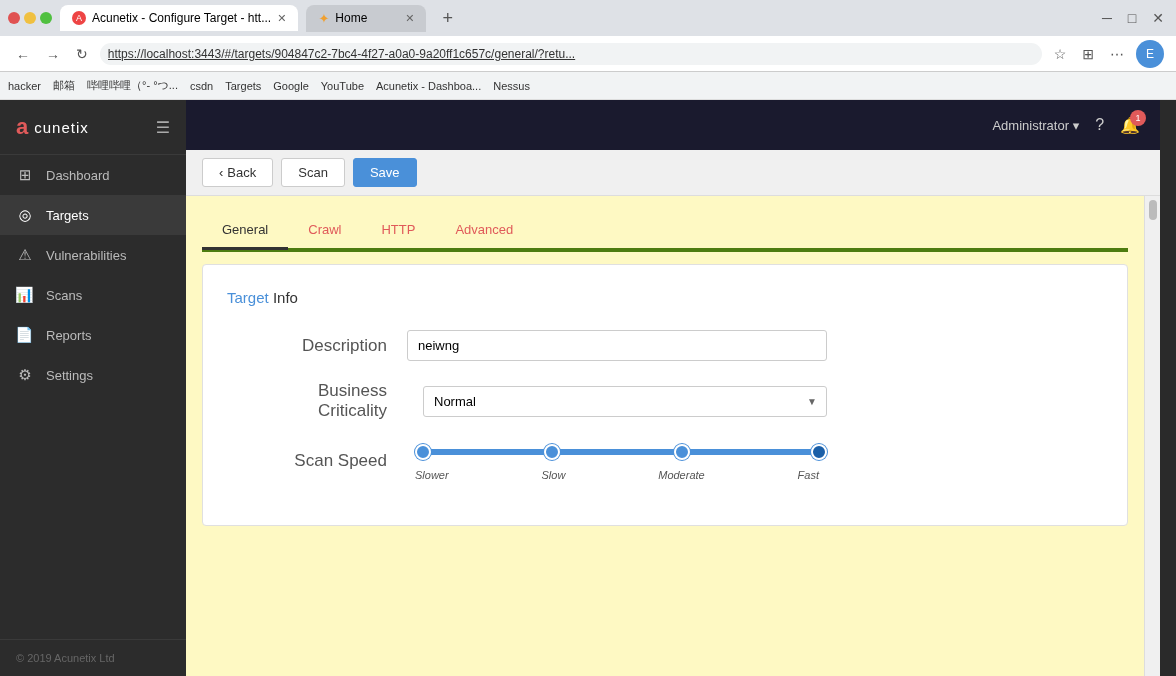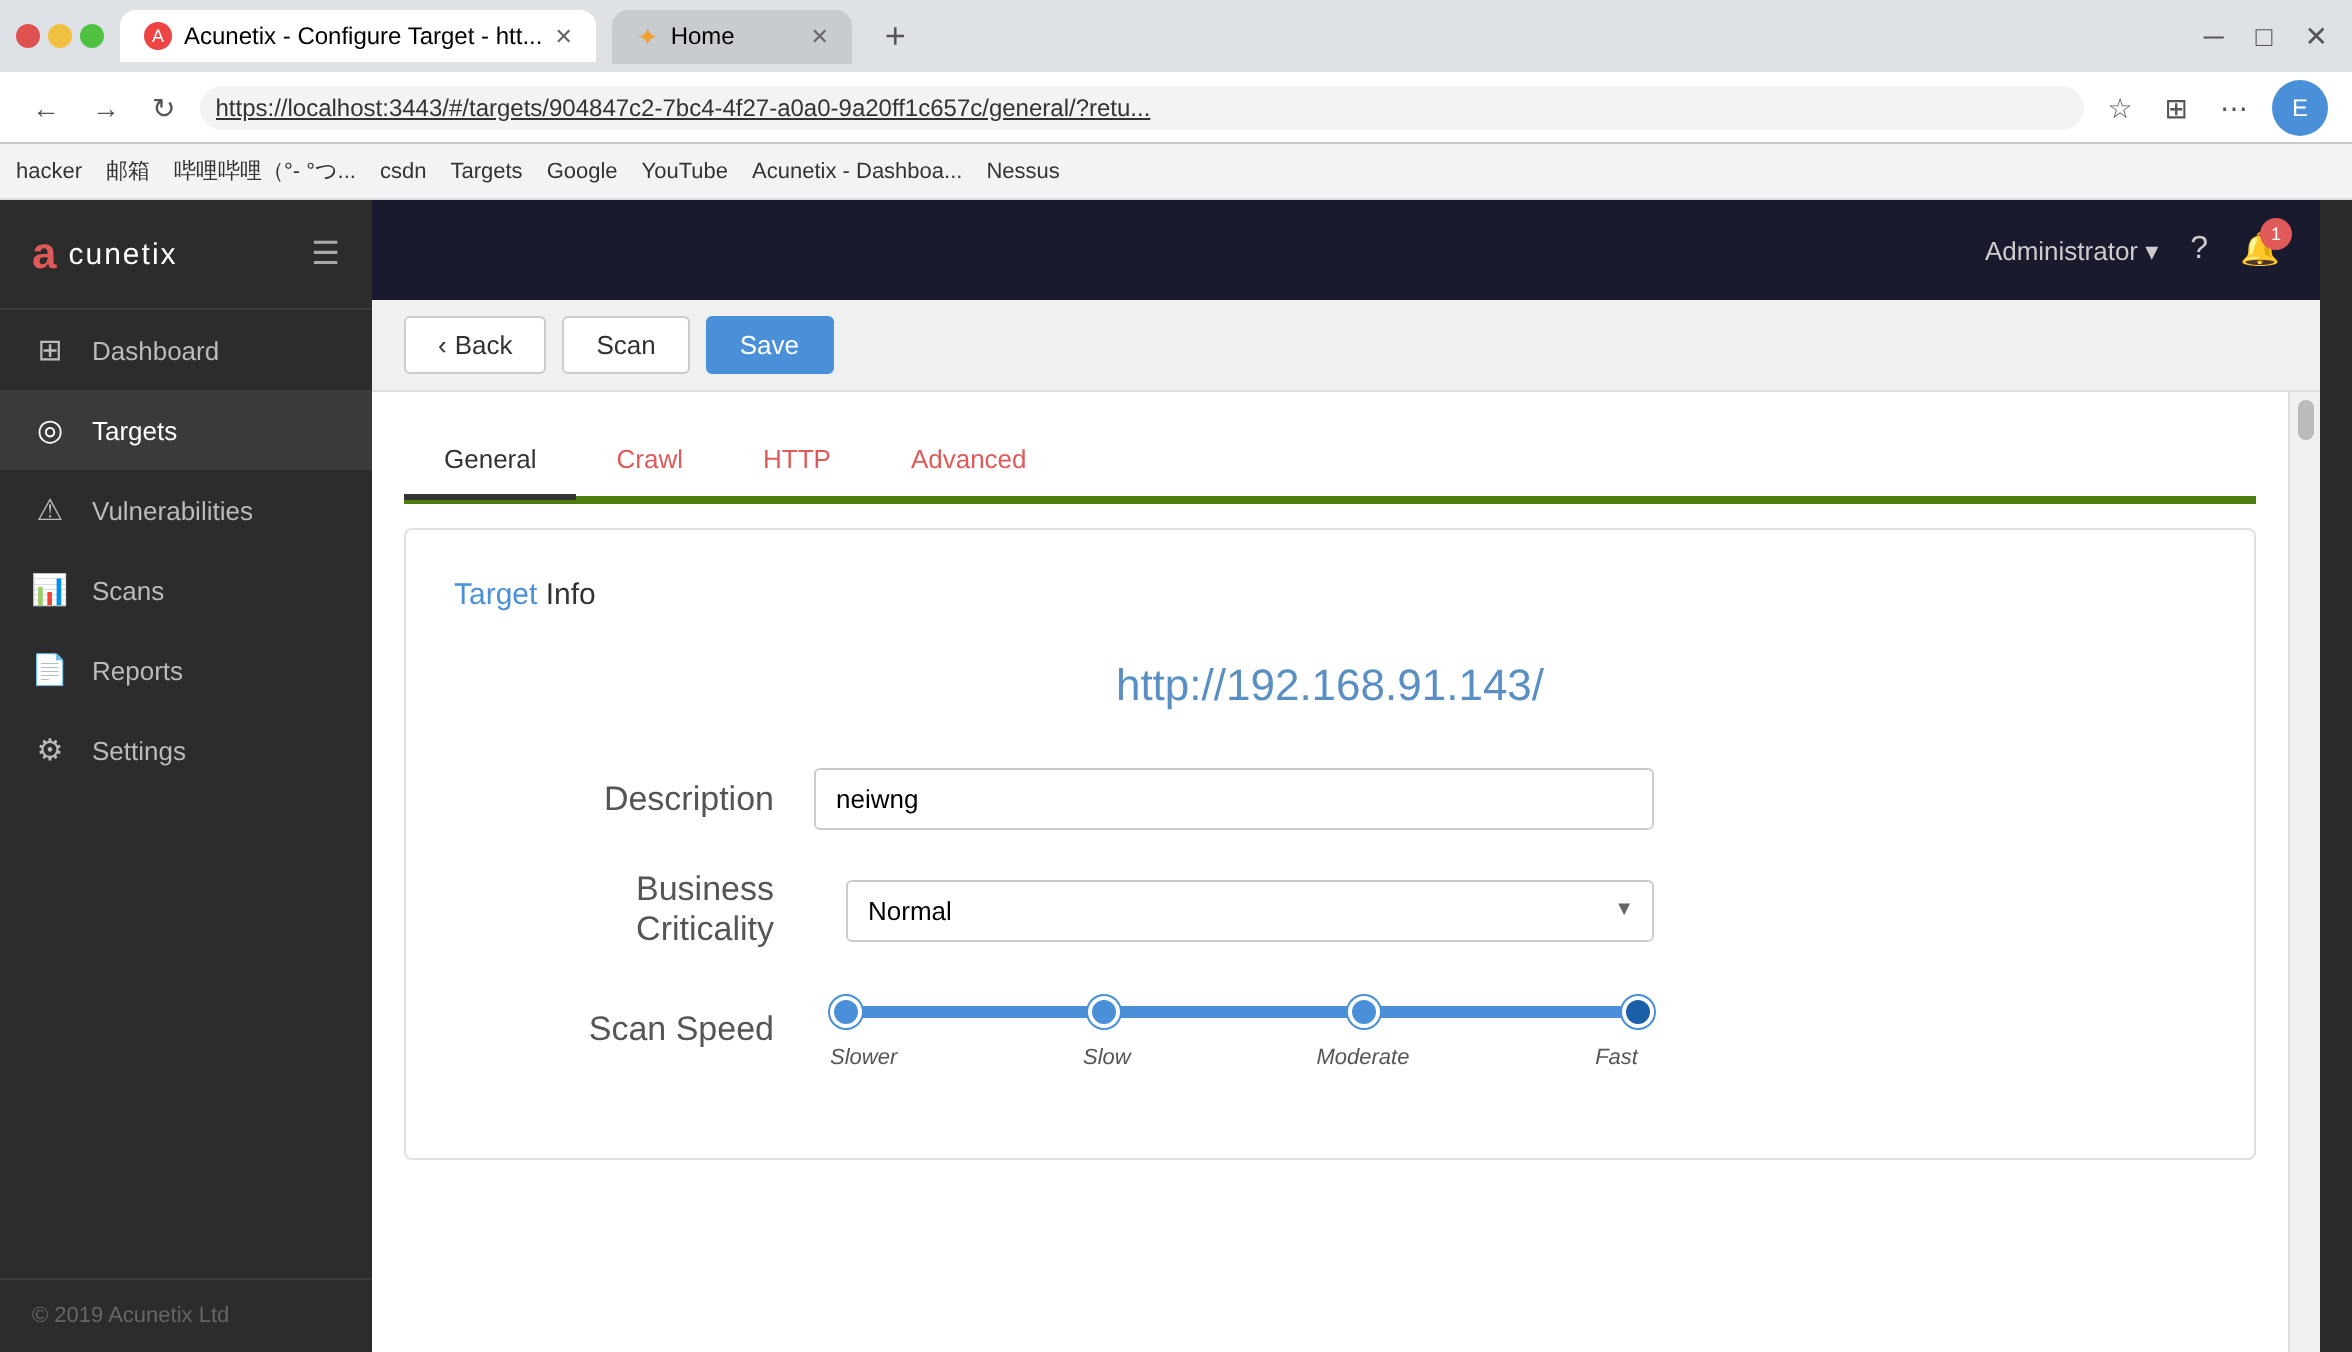--- a/index.html
+++ b/index.html
@@ -26,21 +26,21 @@
     .sidebar-logo { padding: 14px 16px; border-bottom: 1px solid #3a3a3a; }
     .logo-text { color: #fff; font-size: 18px; font-weight: bold; display: flex; align-items: center; gap: 6px; }
     .logo-a { color: #e05a5a; font-size: 22px; font-weight: bold; }
     .sidebar-nav { flex: 1; }
     .sidebar-item { display: flex; align-items: center; gap: 12px; padding: 11px 16px; cursor: pointer; color: #bbb; font-size: 13px; }
     .sidebar-item.active { background: #3a3a3a; color: #fff; }
     .sidebar-item-icon { width: 18px; height: 18px; display: flex; align-items: center; justify-content: center; font-size: 15px; }
     .sidebar-footer { padding: 12px 16px; font-size: 11px; color: #666; border-top: 1px solid #3a3a3a; }
 
     
-    .main-content { flex: 1; display: flex; flex-direction: column; background: #ffffff; overflow: hidden; }
+    .main-content { flex: 1; display: flex; flex-direction: column; background: #fef9c3; overflow: hidden; }
 
     
     .top-header { background: #1a1a2e; height: 50px; display: flex; align-items: center; justify-content: space-between; padding: 0 20px; }
     .header-right { display: flex; align-items: center; gap: 16px; color: #ccc; font-size: 13px; }
     .header-user { color: #ccc; cursor: pointer; }
     .header-icon { color: #ccc; cursor: pointer; font-size: 16px; }
     .notification-badge { position: relative; }
     .badge { background: #e05a5a; color: #fff; border-radius: 50%; width: 16px; height: 16px; font-size: 9px; display: flex; align-items: center; justify-content: center; position: absolute; top: -6px; right: -6px; }
 
     
@@ -247,23 +247,20 @@
               <span>Advanced</span>
             </div>
           </div>
 
           <div class="card">
             <div class="card-title">
               <span style="color:#4a90d9;">Target</span>
               <span style="color:#333;"> Info</span>
             </div>
 
-            <div class="target-url">
-              <span>http://192.168.91.143/</span>
-            </div>
 
             <div class="form-row">
               <div class="form-label">
                 <span>Description</span>
               </div>
               <div class="form-control">
                 <input class="form-input" type="text" value="neiwng" style="">
               </div>
             </div>
 

